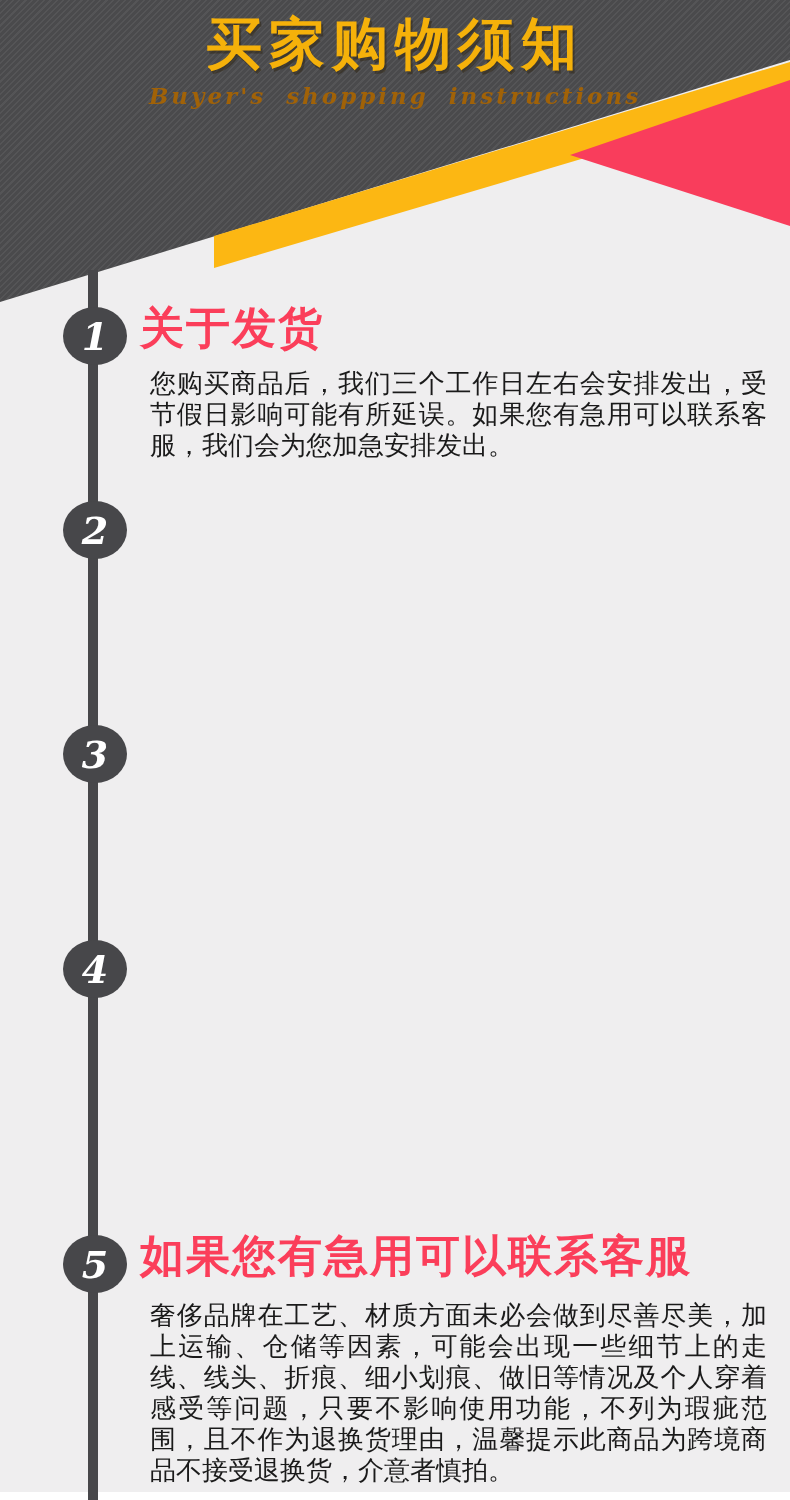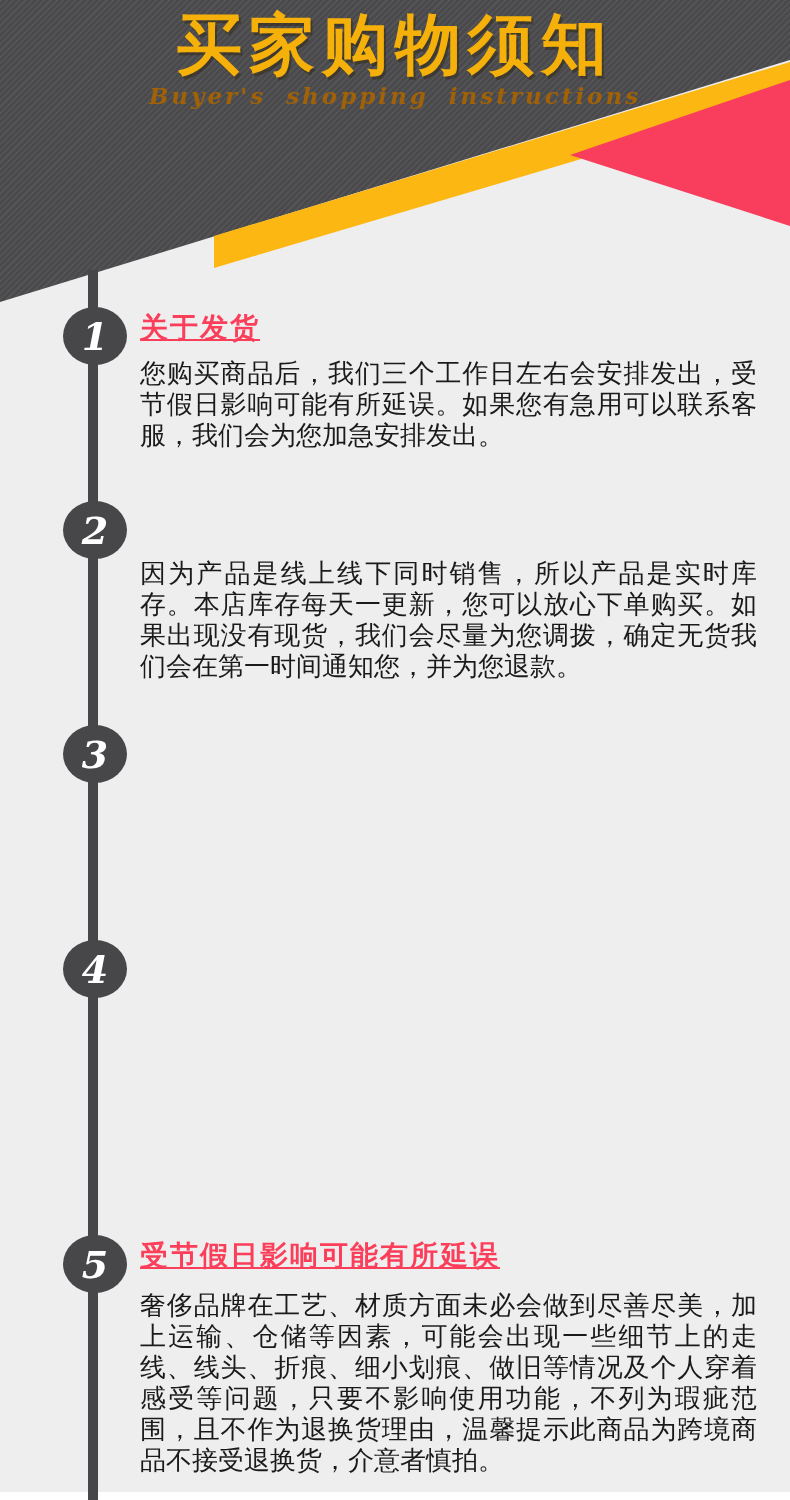--- a/index.html
+++ b/index.html
@@ -18,43 +18,43 @@
   .band{
     position:absolute;left:0;top:0;width:790px;height:300px;background:#fcb713;
     clip-path:polygon(214px 236px,790px 62px,790px 97px,214px 268px);
   }
   .redtri{
     position:absolute;left:0;top:0;width:790px;height:300px;background:#f93d5c;
     clip-path:polygon(570px 155px,790px 80px,790px 226px);
   }
   .title{
     position:absolute;top:8px;left:0;width:790px;text-align:center;
-    font-size:66px;font-weight:900;color:#f5b10a;letter-spacing:7px;line-height:72px;
+    font-size:56px;font-weight:900;color:#f5b10a;letter-spacing:7px;line-height:72px;
     text-shadow:2px 3px 0 rgba(40,25,0,.38);white-space:nowrap;
   }
   .subtitle{
     position:absolute;top:82px;left:0;width:790px;text-align:center;
     font-family:"DejaVu Serif",serif;font-style:italic;font-weight:bold;
     font-size:23px;color:#a16207;letter-spacing:3px;word-spacing:9px;white-space:nowrap;
   }
   .vline{position:absolute;left:88px;top:270px;width:10px;height:1230px;background:#47474a;}
   .badge{
     position:absolute;left:63px;width:64px;height:58px;border-radius:50%;
     background:#47474a;color:#ffffff;display:flex;align-items:center;justify-content:center;
     font-family:"DejaVu Serif",serif;font-style:italic;font-weight:bold;font-size:38px;
   }
   .b1{top:307px}.b2{top:501px}.b3{top:725px}.b4{top:940px}.b5{top:1235px}
   .sec-h{
     position:absolute;left:140px;width:630px;margin:0;
-    font-size:28px;line-height:44px;font-weight:900;color:#fb3e5a;letter-spacing:2px;
-    font-family:"Liberation Sans",sans-serif;white-space:nowrap;text-decoration:underline;
+    font-size:44px;line-height:44px;font-weight:900;color:#fb3e5a;letter-spacing:2px;
+    font-family:"Liberation Sans",sans-serif;white-space:nowrap;
   }
   .h1{top:306px}.h2{top:500px}.h3{top:724px}.h4{top:939px}.h5{top:1234px}
   .sec-p{
-    position:absolute;left:140px;width:617px;margin:0;
+    position:absolute;left:140px;width:617px;margin:10px;
     font-size:26px;line-height:31px;color:#1a1a1a;text-align:justify;
     font-family:"Liberation Serif","DejaVu Serif",serif;
   }
   .p1{top:358px}.p2{top:558px}.p3{top:785px}.p4{top:994px}.p5{top:1290px}
 </style>
 </head>
 <body>
 
 <div class="canvas">
   <div class="content-bg"></div>
@@ -80,19 +80,18 @@
   <div class="badge b4">
       <span>4</span>
     </div>
   <div class="badge b5">
       <span>5</span>
     </div>
 
   <h2 class="sec-h h1">关于发货</h2>
   <p class="sec-p p1">您购买商品后，我们三个工作日左右会安排发出，受节假日影响可能有所延误。如果您有急用可以联系客服，我们会为您加急安排发出。</p>
 
-  <p class="sec-p p2">因为产品是线上线下同时销售，所以产品是实时库存。本店库存每天一更新，您可以放心下单购买。如果出现没有现货，我们会尽量为您调拨，确定无货我们会在第一时间通知您，并为您退款。</p>
 
 
 
-  <h2 class="sec-h h5">受节假日影响可能有所延误</h2>
+  <h2 class="sec-h h5">如果您有急用可以联系客服</h2>
   <p class="sec-p p5">奢侈品牌在工艺、材质方面未必会做到尽善尽美，加上运输、仓储等因素，可能会出现一些细节上的走线、线头、折痕、细小划痕、做旧等情况及个人穿着感受等问题，只要不影响使用功能，不列为瑕疵范围，且不作为退换货理由，温馨提示此商品为跨境商品不接受退换货，介意者慎拍。</p>
 </div>
 
 </body></html>

